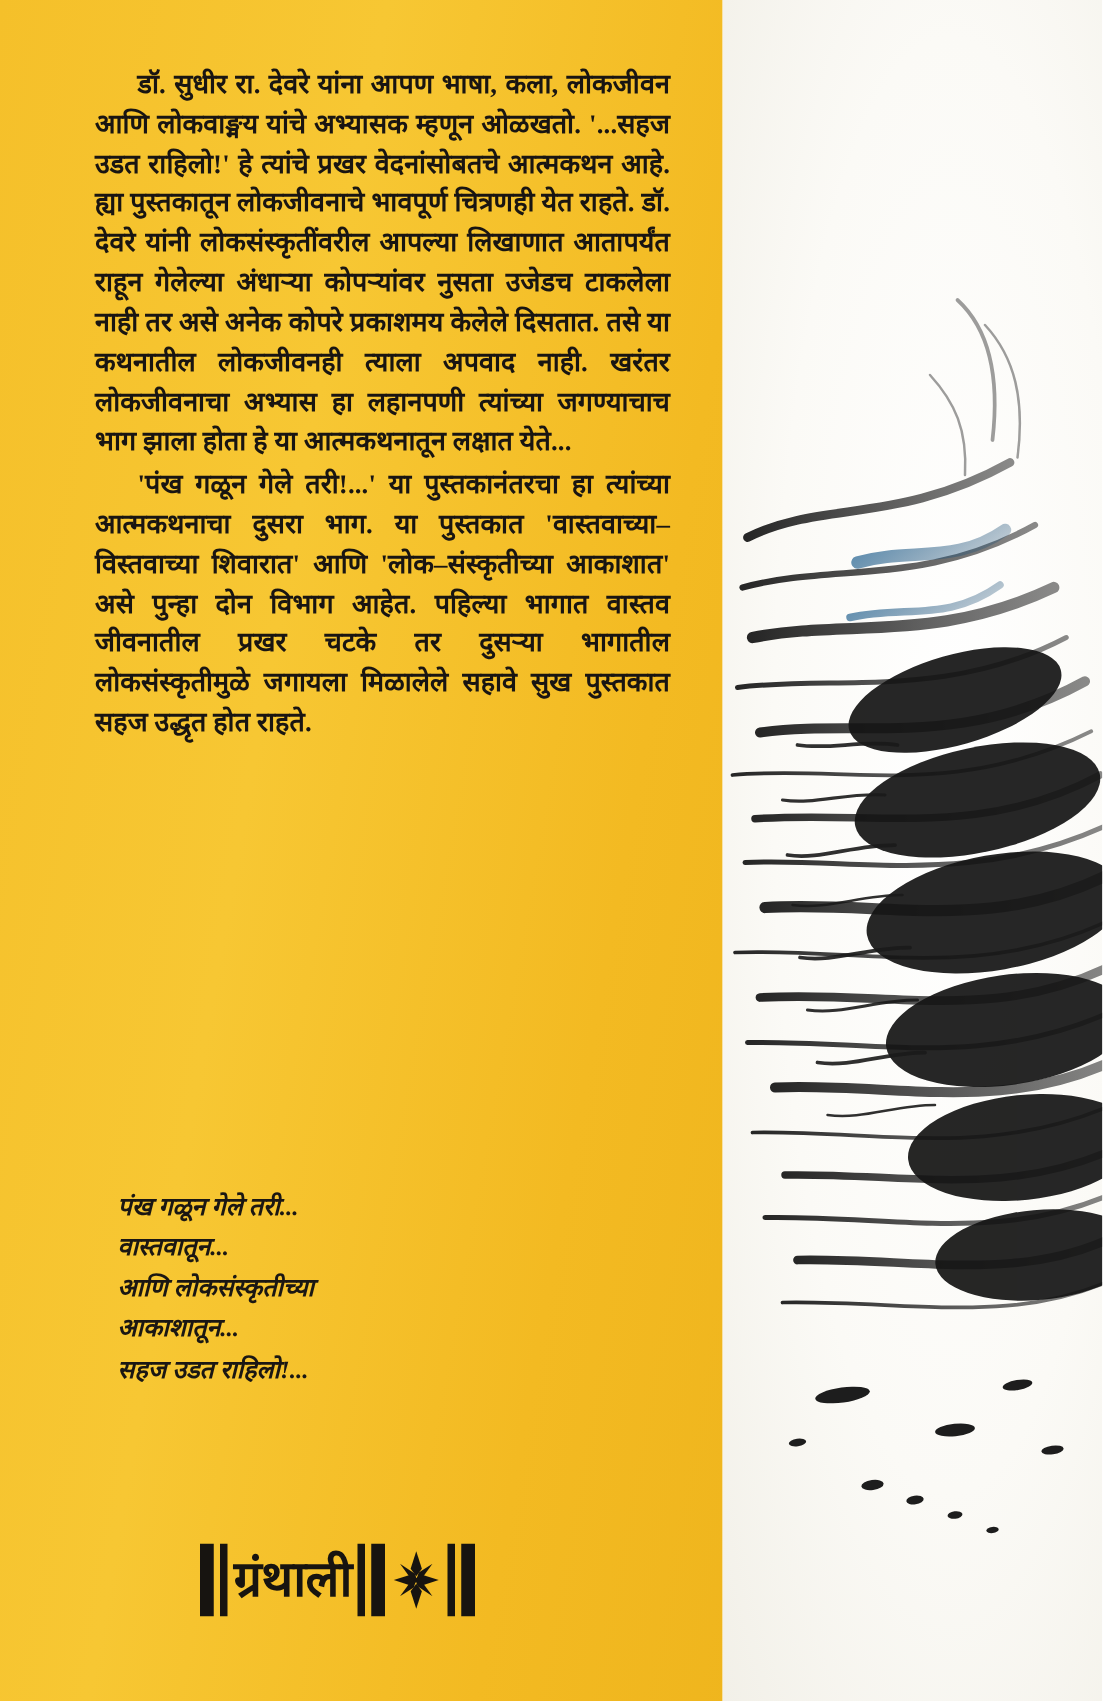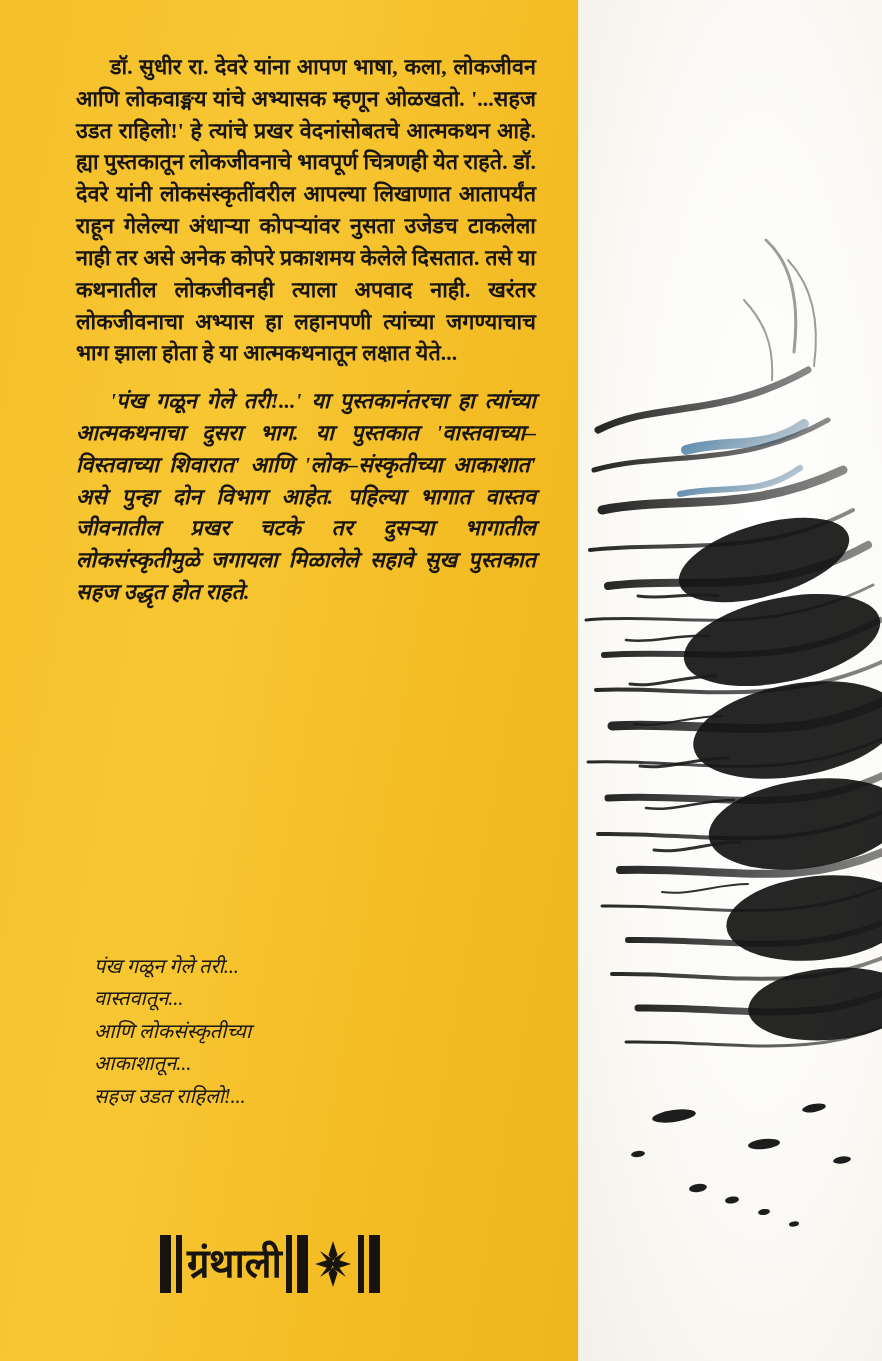--- a/index.html
+++ b/index.html
@@ -74,37 +74,36 @@
     margin: 0 0 0 0;
     font-size: 21.5px;
     line-height: 1.48;
     color: #191512;
     text-align: justify;
     text-indent: 34px;
     font-weight: 600;
     letter-spacing: 0.1px;
   }
   .para + .para {
-    margin-top: 16px;
-    font-style: italic;
+    margin-top: 2px;
   }
 
   
   .poem {
     position: absolute;
     left: 94px;
     top: 950px;
     width: 420px;
   }
   .poem-line {
     font-size: 20px;
     line-height: 1.62;
     color: #1b1713;
     font-style: italic;
-    font-weight: 400;
+    font-weight: 700;
     white-space: nowrap;
   }
 
   
   .logo {
     position: absolute;
     left: 160px;
     top: 1235px;
     width: 248px;
     height: 62px;

